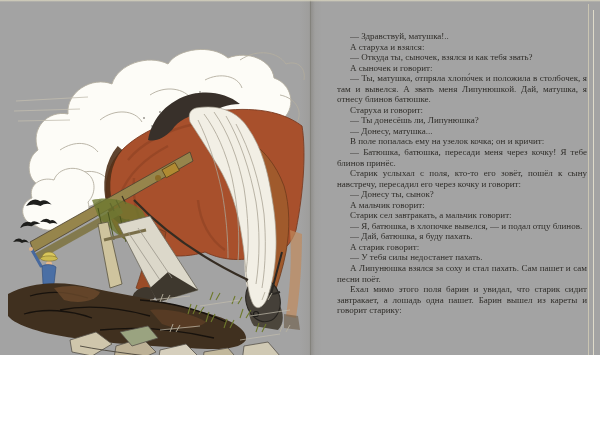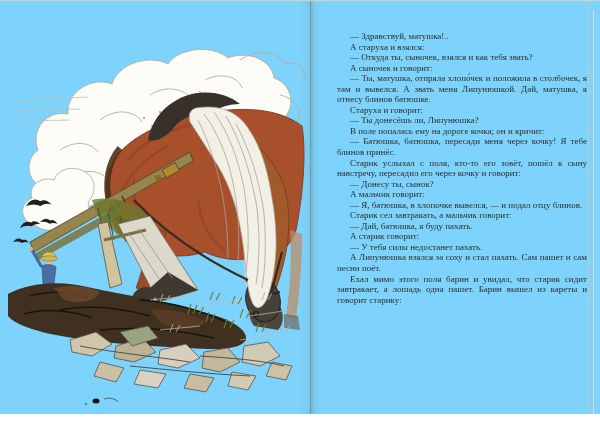--- a/index.html
+++ b/index.html
@@ -1,19 +1,19 @@
 <!DOCTYPE html>
 <html><head>
 <meta charset="utf-8">
 <style>
   html,body{margin:0;padding:0;}
   .spread{
     position:relative;
-    width:600px;height:414px;
-    background:#7dd3fc;
+    width:600px;height:355px;
+    background:#a3a3a3;
     overflow:hidden;
     font-family:"Liberation Serif","DejaVu Serif",serif;
   }
   .top-edge{
     position:absolute;left:0;top:0;width:600px;height:2px;
     background:linear-gradient(#d9d5bf,rgba(217,213,191,0));
   }
   .page-left{
     position:absolute;left:0;top:0;width:308px;height:421px;
   }
@@ -193,27 +193,28 @@
 
   <div class="page-right">
     <div class="text-column">
         <p>— Здравствуй, матушка!..</p>
         <p>А старуха и взялся:</p>
         <p>— Откуда ты, сыночек, взялся и как тебя звать?</p>
         <p>А сыночек и говорит:</p>
         <p>— Ты, матушка, отпряла хлопо́чек и положила в столбочек, я там и вывелся. А звать меня Липунюшкой. Дай, матушка, я отнесу блинов батюшке.</p>
         <p>Старуха и говорит:</p>
         <p>— Ты донесёшь ли, Липунюшка?</p>
-        <p>В поле попалась ему на дороге кочка; он и кричит:</p>
+        <p>— Донесу, матушка...</p>
+        <p>В поле попалась ему на узелок кочка; он и кричит:</p>
         <p>— Батюшка, батюшка, пересади меня через кочку! Я тебе блинов принёс.</p>
         <p>Старик услыхал с поля, кто-то его зовёт, пошёл к сыну навстречу, пересадил его через кочку и говорит:</p>
         <p>— Донесу ты, сынок?</p>
         <p>А мальчик говорит:</p>
+        <p>Старик сел завтракать, а мальчик говорит:</p>
         <p>— Я, батюшка, в хлопочке вывелся, — и подал отцу блинов.</p>
-        <p>Старик сел завтракать, а мальчик говорит:</p>
         <p>— Дай, батюшка, я буду пахать.</p>
         <p>А старик говорит:</p>
         <p>— У тебя силы недостанет пахать.</p>
         <p>А Липунюшка взялся за соху и стал пахать. Сам пашет и сам песни поёт.</p>
         <p>Ехал мимо этого поля барин и увидал, что старик сидит завтракает, а лошадь одна пашет. Барин вышел из кареты и говорит старику:</p>
       </div>
   </div>
 
   <div class="right-edge-1"></div>
   <div class="right-edge-2"></div>

